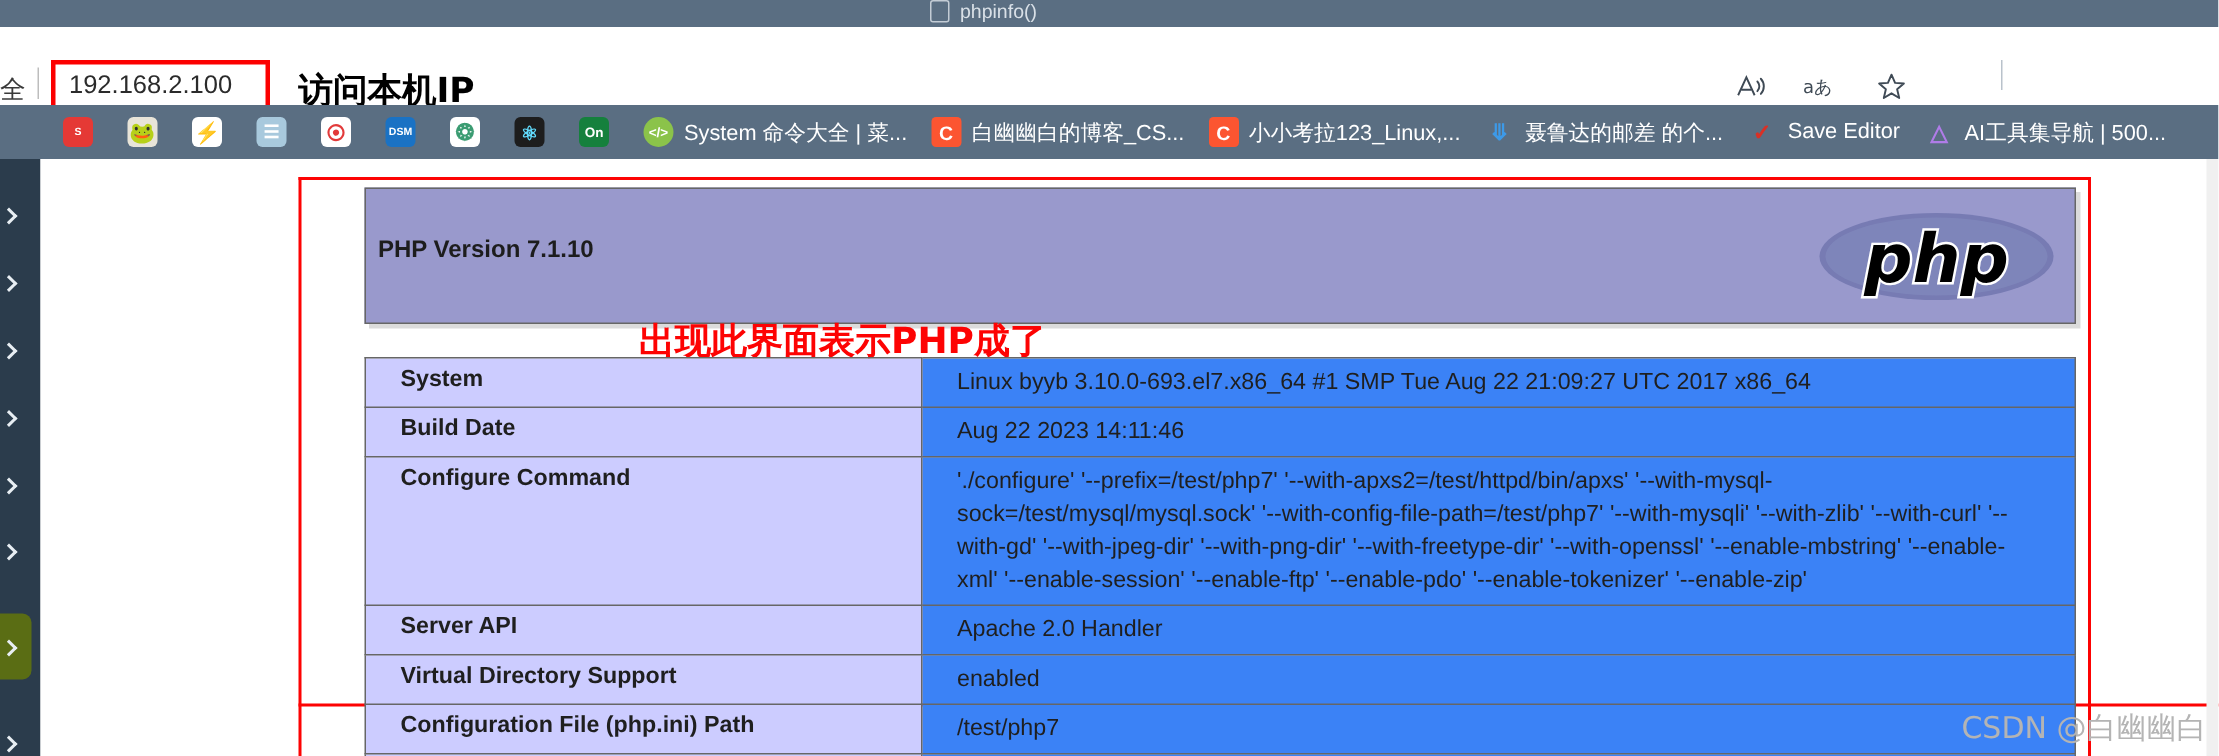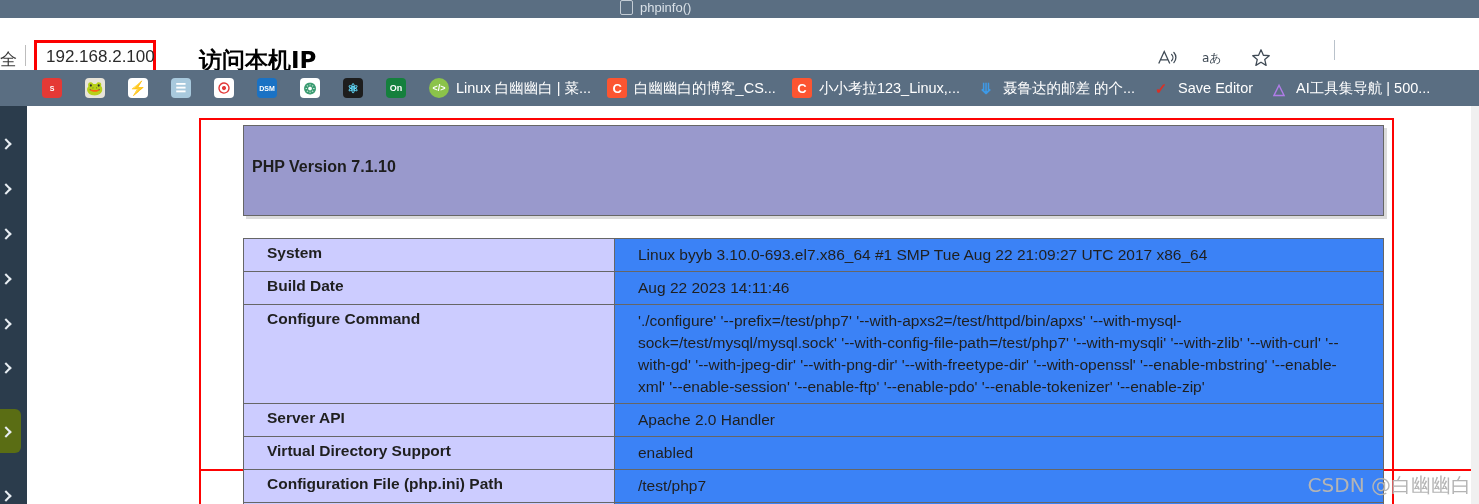--- a/index.html
+++ b/index.html
@@ -37,21 +37,21 @@
   }
   .security-label {
     position: absolute; left: 0px; top: 30px;
     font-size: 17px; color: #3a3a3a; letter-spacing: 0;
   }
   .addr-sep {
     position: absolute; left: 25px; top: 27px; width: 1px; height: 21px;
     background: #bdbdbd;
   }
   .urlbox {
-    position: absolute; left: 34px; top: 22px; width: 122px; height: 34px;
+    position: absolute; left: 34px; top: 22px; width: 146px; height: 34px;
     border: 3px solid #fc0000; background: #ffffff;
     display: flex; align-items: center; padding-left: 9px;
   }
   .urlbox span { font-size: 17px; color: #2b2b2b; }
   .annot-ip {
     position: absolute; left: 199px; top: 27px;
     font-size: 23px; color: #000000; white-space: nowrap;
     font-family: "DejaVu Sans", sans-serif; font-weight: 600;
   }
   .addr-pill {
@@ -274,21 +274,21 @@
       <span></span>
     </div>
     <div class="bm">
       <span class="bm-ico" style="background:#15803d;font-size:9px">
         <span>On</span>
       </span>
       <span></span>
     </div>
     <div class="bm">
       <span class="bm-ico" style="background:#8bc34a;border-radius:50%;color:#fff;font-size:9px">&lt;/&gt;</span>
-      <span>Linux 白幽幽白 | 菜...</span>
+      <span>System 命令大全 | 菜...</span>
     </div>
     <div class="bm">
       <span class="bm-ico" style="background:#fc5531;font-size:13px;border-radius:3px">
         <span>C</span>
       </span>
       <span>白幽幽白的博客_CS...</span>
     </div>
     <div class="bm">
       <span class="bm-ico" style="background:#fc5531;font-size:13px;border-radius:3px">
         <span>C</span>
@@ -339,21 +339,29 @@
   </div>
 
   <div class="page">
 
     <div class="annot-box"></div>
     <div class="annot-line-h"></div>
 
     <div class="php-header">
       <div class="php-version">PHP Version 7.1.10</div>
 
-
+      <div class="php-logo">
+        <svg viewBox="0 0 160 62" width="160" height="62">
+          <ellipse cx="80" cy="31" rx="78" ry="29" fill="#777bb3"></ellipse>
+          <ellipse cx="80" cy="31" rx="74" ry="26" fill="#8892c4" opacity="0.45"></ellipse>
+          <text x="80" y="48" text-anchor="middle" font-family="DejaVu Sans, sans-serif" font-size="45" font-weight="bold" font-style="italic" fill="#000000" stroke="#ffffff" stroke-width="3.2" paint-order="stroke fill">php</text>
+        </svg>
+      </div>
+
+      <div class="annot-php">出现此界面表示PHP成了</div>
     </div>
 
     <table class="info">
       <tbody>
         <tr>
           <td class="k">System</td>
           <td class="v">Linux byyb 3.10.0-693.el7.x86_64 #1 SMP Tue Aug 22 21:09:27 UTC 2017 x86_64</td>
         </tr>
         <tr>
           <td class="k">Build Date</td>

